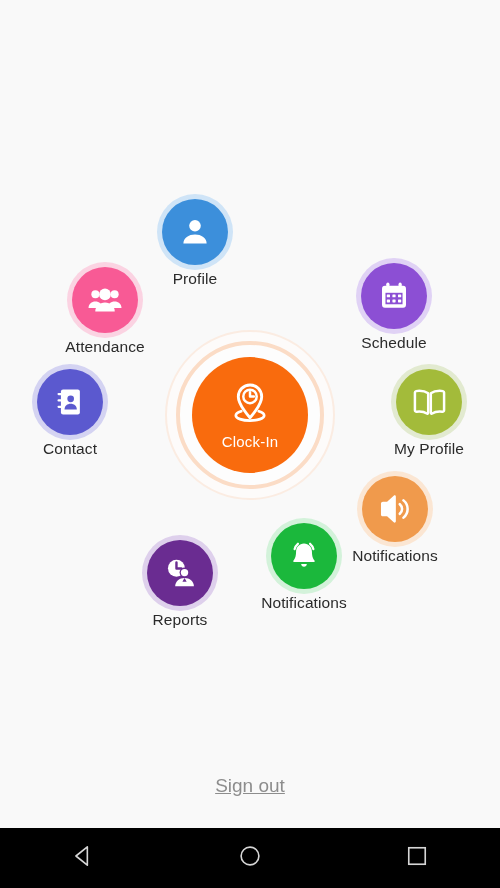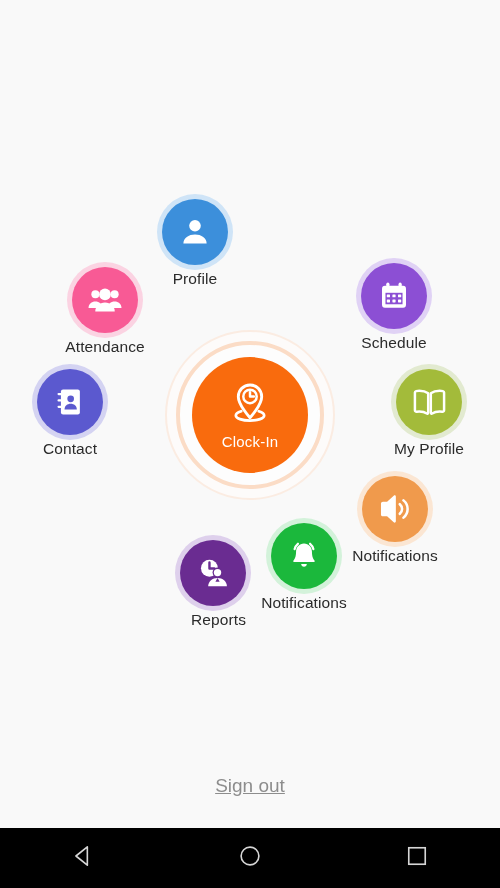--- a/index.html
+++ b/index.html
@@ -243,21 +243,21 @@
           <svg width="34" height="34" viewBox="0 0 24 24">
             <path d="M12.6 3.3c0-.8-.9-1.2-1.5-.7L6.4 6.8H3.5c-.8 0-1.4.6-1.4 1.4v7.6c0 .8.6 1.4 1.4 1.4h2.9l4.7 4.2c.6.5 1.5.1 1.5-.7z" fill="#ffffff"></path>
             <path d="M15.4 8.6c1 .9 1.6 2.1 1.6 3.4s-.6 2.5-1.6 3.4" fill="none" stroke="#ffffff" stroke-width="1.8" stroke-linecap="round"></path>
             <path d="M18 5.9c1.8 1.5 2.9 3.7 2.9 6.1s-1.1 4.6-2.9 6.1" fill="none" stroke="#ffffff" stroke-width="1.8" stroke-linecap="round"></path>
           </svg>
         </span>
       </div>
       <div class="menu-label">Notifications</div>
     </div>
 
-    <div class="menu-item" style="left: 186px; top: 540px; align-items: flex-end;">
+    <div class="menu-item" style="left: 180px; top: 540px;">
       <div class="bubble" style="background: rgb(106, 44, 145); box-shadow: rgb(222, 208, 236) 0px 0px 0px 5px;">
         <span>
           <svg width="34" height="34" viewBox="0 0 24 24">
             <circle cx="9.5" cy="8.6" r="6" fill="#ffffff"></circle>
             <path d="M9.5 4.6v4.2h3.4" fill="none" stroke="#6a2c91" stroke-width="1.7" stroke-linecap="round" stroke-linejoin="round"></path>
             <circle cx="15.2" cy="11.7" r="3.5" fill="#6a2c91"></circle>
             <circle cx="15.2" cy="11.7" r="2.6" fill="#ffffff"></circle>
             <path d="M8.6 21.4c0-3.6 3-5.9 6.6-5.9s6.6 2.3 6.6 5.9z" fill="#ffffff"></path>
             <path d="M15.2 15.6l-1.5 2.6h3z" fill="#6a2c91"></path>
           </svg>

